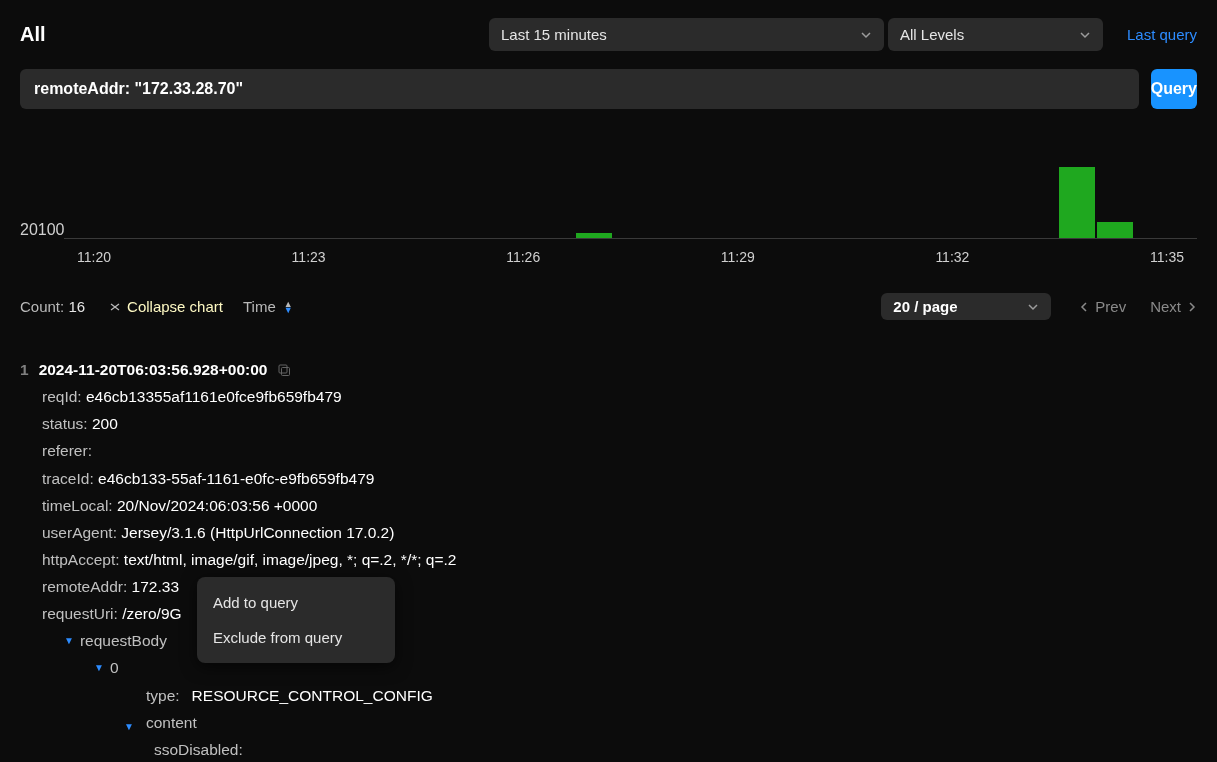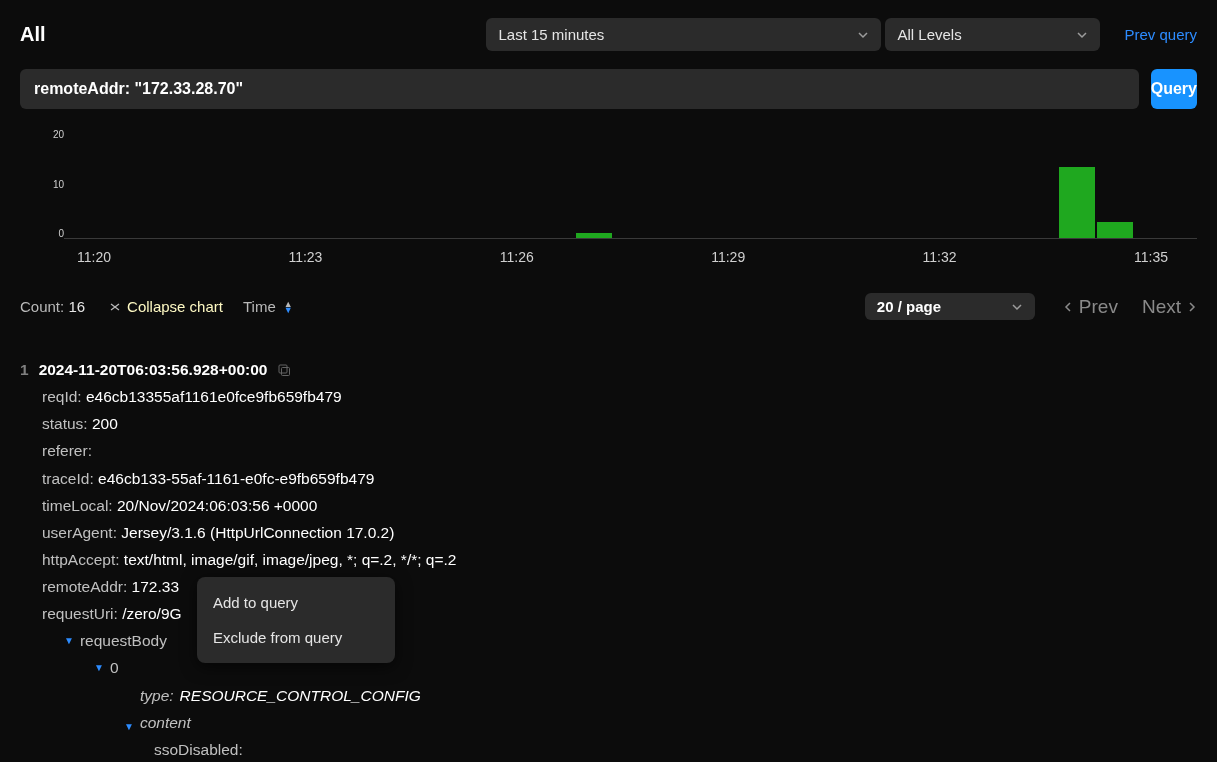--- a/index.html
+++ b/index.html
@@ -39,63 +39,63 @@
     flex:1; background:#2b2b2b; border:none; border-radius:6px;
     padding:11px 14px; color:#fff; font-size:16px; font-weight:600;
   }
   .query-btn {
     background:#1893ff; color:#fff; border:none; border-radius:6px;
     padding:11px 0; font-size:16px; font-weight:600; cursor:pointer;
   }
 
   .chart-area { position:relative; margin: 20px 20px 0 20px; height:150px; }
   .y-axis { position:absolute; left:0; top:0; width:44px; height:110px;
-    display:flex; flex-direction:column; justify-content:space-between;
-    align-items:flex-end; color:#d0d0d0; font-size:10px; }
+    display:flex; flex-direction:row; justify-content:space-between;
+    align-items:flex-end; color:#d0d0d0; font-size:16px; }
   .plot {
     position:absolute; left:44px; right:0; top:0; height:110px;
     border-bottom:1px solid #3a3a3a;
   }
   .bar { position:absolute; bottom:0; width:36px; background:#1fa81f; }
   .x-axis {
-    position:absolute; left:44px; right:16px; top:120px;
+    position:absolute; left:44px; right:0; top:120px;
     display:flex; justify-content:space-between;
     color:#d0d0d0; font-size:14px;
   }
   .x-tick { width:60px; text-align:center; }
 
   .meta-row {
     display:flex; align-items:center;
     padding: 14px 20px 8px 20px;
     color:#b9b9b9; font-size:15px;
   }
   .meta-row .count { color:#e5e5e5; }
   .collapse-btn { display:flex; align-items:center; gap:6px; margin-left:24px; cursor:pointer; color:#fef9c3; }
   .time-sort { display:flex; align-items:center; gap:8px; margin-left:20px; cursor:pointer; color:#b9b9b9; }
   .sort-ic { display:inline-flex; flex-direction:column; line-height:6px; font-size:9px; }
   .pager-dd {
     display:flex; align-items:center; justify-content:space-between;
     background:#2b2b2b; border-radius:6px;
     padding:5px 12px; width:170px; color:#fff; font-weight:600; font-size:15px;
     cursor:pointer;
   }
-  .prev-next { display:flex; align-items:center; gap:6px; color:#8a8a8a; margin-left:28px; font-size:19px; }
+  .prev-next { display:flex; align-items:center; gap:6px; color:#8a8a8a; margin-left:28px; font-size:15px; }
   .prev-next.nx { margin-left:24px;justify-content:center; }
 
   .log-area { padding: 28px 20px 0 20px; font-size:15.5px; line-height:1.75; position:relative; }
   .log-line1 { display:flex; align-items:center; gap:10px; }
   .log-idx { color:#808080; font-weight:600; }
   .log-ts { color:#fff; font-weight:700; }
   .copy-ic { opacity:.55; cursor:pointer; }
   .field { padding-left:22px; }
   .fkey { color:#c0c0c0; }
   .fval { color:#ffffff; }
   .nested { padding-left:44px; display:flex; align-items:center; gap:6px; }
   .nested2 { padding-left:74px; display:flex; align-items:center; gap:6px; }
-  .nested3 { padding-left:104px; display:flex; align-items:flex-end; gap:6px;font-style:italic; }
+  .nested3 { padding-left:104px; display:flex; align-items:flex-end; gap:12px; }
   .nested4 { padding-left:134px; }
   .tri { color:#2d8cff; font-size:10px; }
 
   .ctx-menu {
     position:absolute; left:197px; top:577px;
     width:198px; background:#2b2b2b; border-radius:8px;
     box-shadow:0 4px 16px rgba(0,0,0,.6);
     padding:8px 0; z-index:10;
   }
   .ctx-item { padding:9px 16px; color:#e5e5e5; font-size:15px; cursor:pointer; }
@@ -111,21 +111,21 @@
     <svg class="chev" viewBox="0 0 12 12">
         <path d="M2 4l4 4 4-4" stroke="#ccc" stroke-width="1.5" fill="none"></path>
       </svg>
   </div>
   <div class="dd level">
     <span>All Levels</span>
     <svg class="chev" viewBox="0 0 12 12">
         <path d="M2 4l4 4 4-4" stroke="#ccc" stroke-width="1.5" fill="none"></path>
       </svg>
   </div>
-  <span class="save-link">Prev query</span>
+  <span class="save-link">Last query</span>
 </div>
 
 <div class="search-row">
   <input class="search-input" value="remoteAddr: &quot;172.33.28.70&quot;" style="">
   <button class="query-btn">Query</button>
 </div>
 
 <div class="chart-area">
   <div class="y-axis">
     <span>20</span>

